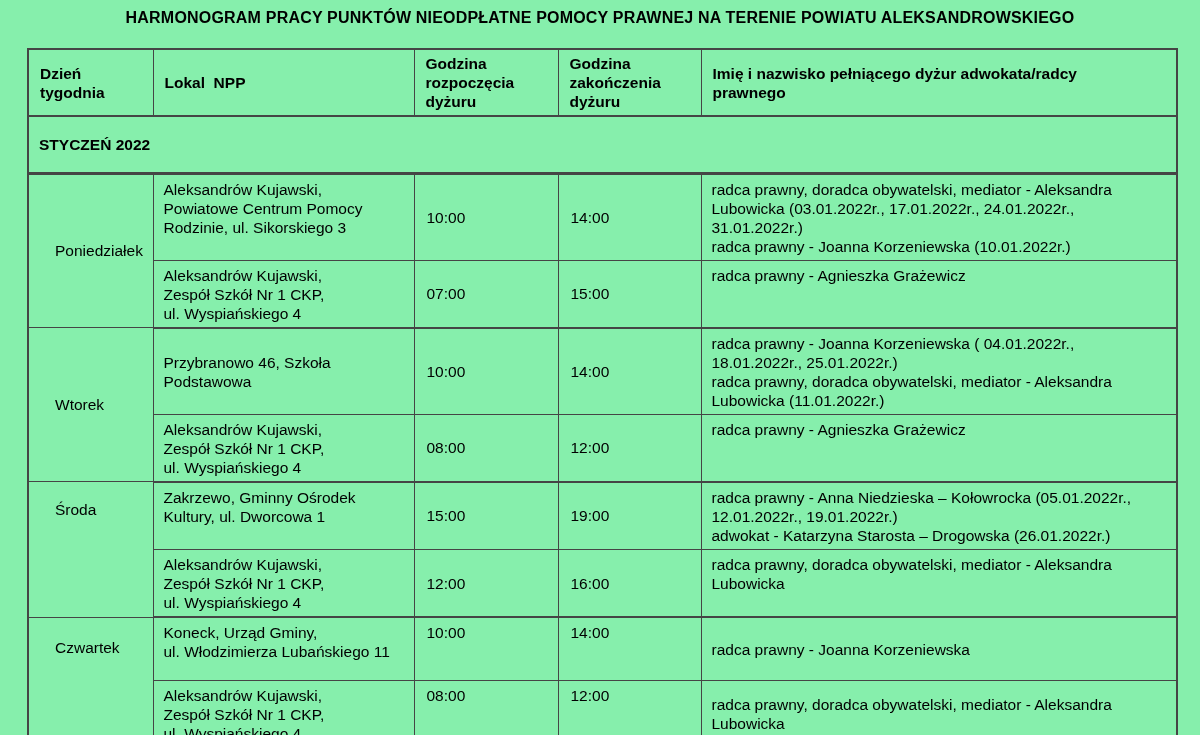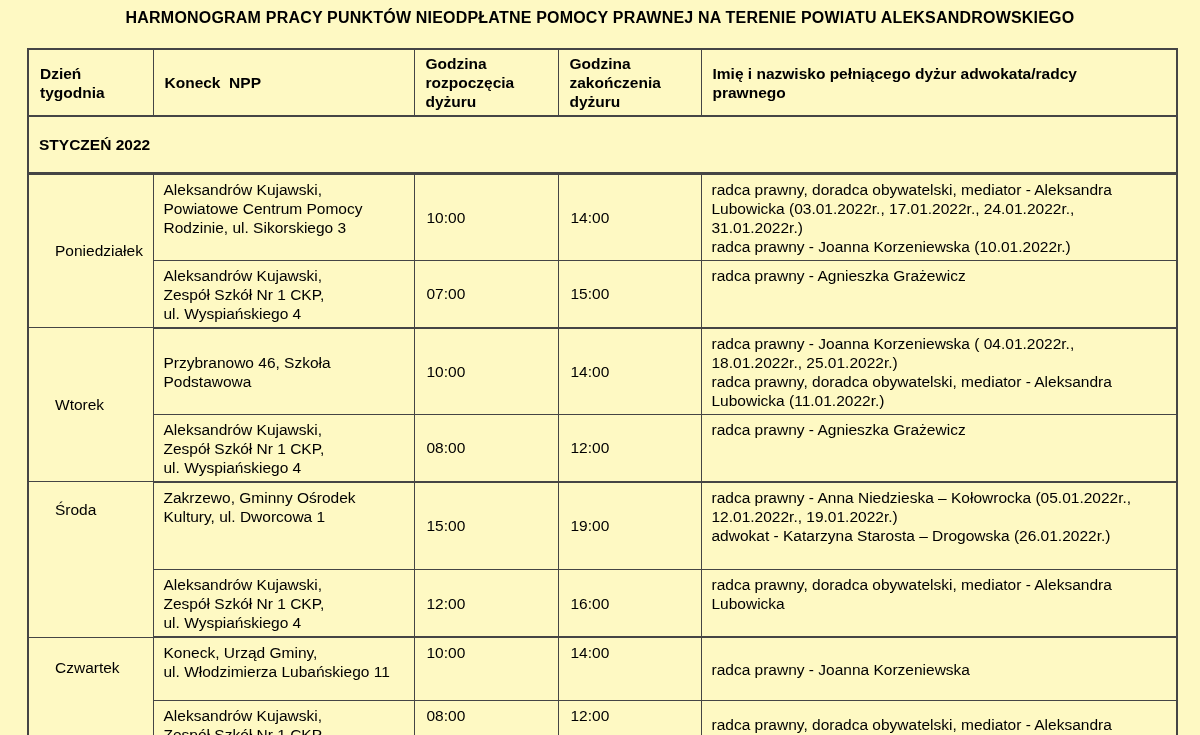--- a/index.html
+++ b/index.html
@@ -6,21 +6,21 @@
     margin: 0;
     padding: 0;
     background: #ffffff;
     font-family: "Liberation Sans", sans-serif;
     color: #000000;
   }
   .page {
     position: relative;
     width: 1200px;
     height: 735px;
-    background: #fef9c3;
+    background: #86efac;
     overflow: hidden;
   }
   .doc-title {
     position: absolute;
     top: 9px;
     left: 0;
     width: 100%;
     text-align: center;
     font-size: 16px;
     font-weight: bold;
@@ -82,21 +82,21 @@
       <col style="width:261px">
       <col style="width:144px">
       <col style="width:143px">
       <col style="width:476px">
     </colgroup>
 
     <thead>
       <tr style="height:65px">
         <th>Dzień
 tygodnia</th>
-        <th>Koneck  NPP</th>
+        <th>Lokal  NPP</th>
         <th>Godzina
 rozpoczęcia
 dyżuru</th>
         <th>Godzina
 zakończenia
 dyżuru</th>
         <th>Imię i nazwisko pełniącego dyżur adwokata/radcy
 prawnego</th>
       </tr>
     </thead>
@@ -140,21 +140,21 @@
       </tr>
       <tr style="height:62px" class="group-end">
         <td class="lokal">Aleksandrów Kujawski,
 Zespół Szkół Nr 1 CKP,
 ul. Wyspiańskiego 4</td>
         <td class="time">08:00</td>
         <td class="time">12:00</td>
         <td class="names">radca prawny - Agnieszka Grażewicz</td>
       </tr>
 
-      <tr style="height:88px">
+      <tr style="height:68px">
         <td class="day pad18" rowspan="2">Środa</td>
         <td class="lokal">Zakrzewo, Gminny Ośrodek
 Kultury, ul. Dworcowa 1</td>
         <td class="time">15:00</td>
         <td class="time">19:00</td>
         <td class="names">radca prawny - Anna Niedzieska – Kołowrocka (05.01.2022r.,
 12.01.2022r., 19.01.2022r.)
 adwokat - Katarzyna Starosta – Drogowska (26.01.2022r.)</td>
       </tr>
       <tr style="height:57px" class="group-end">

